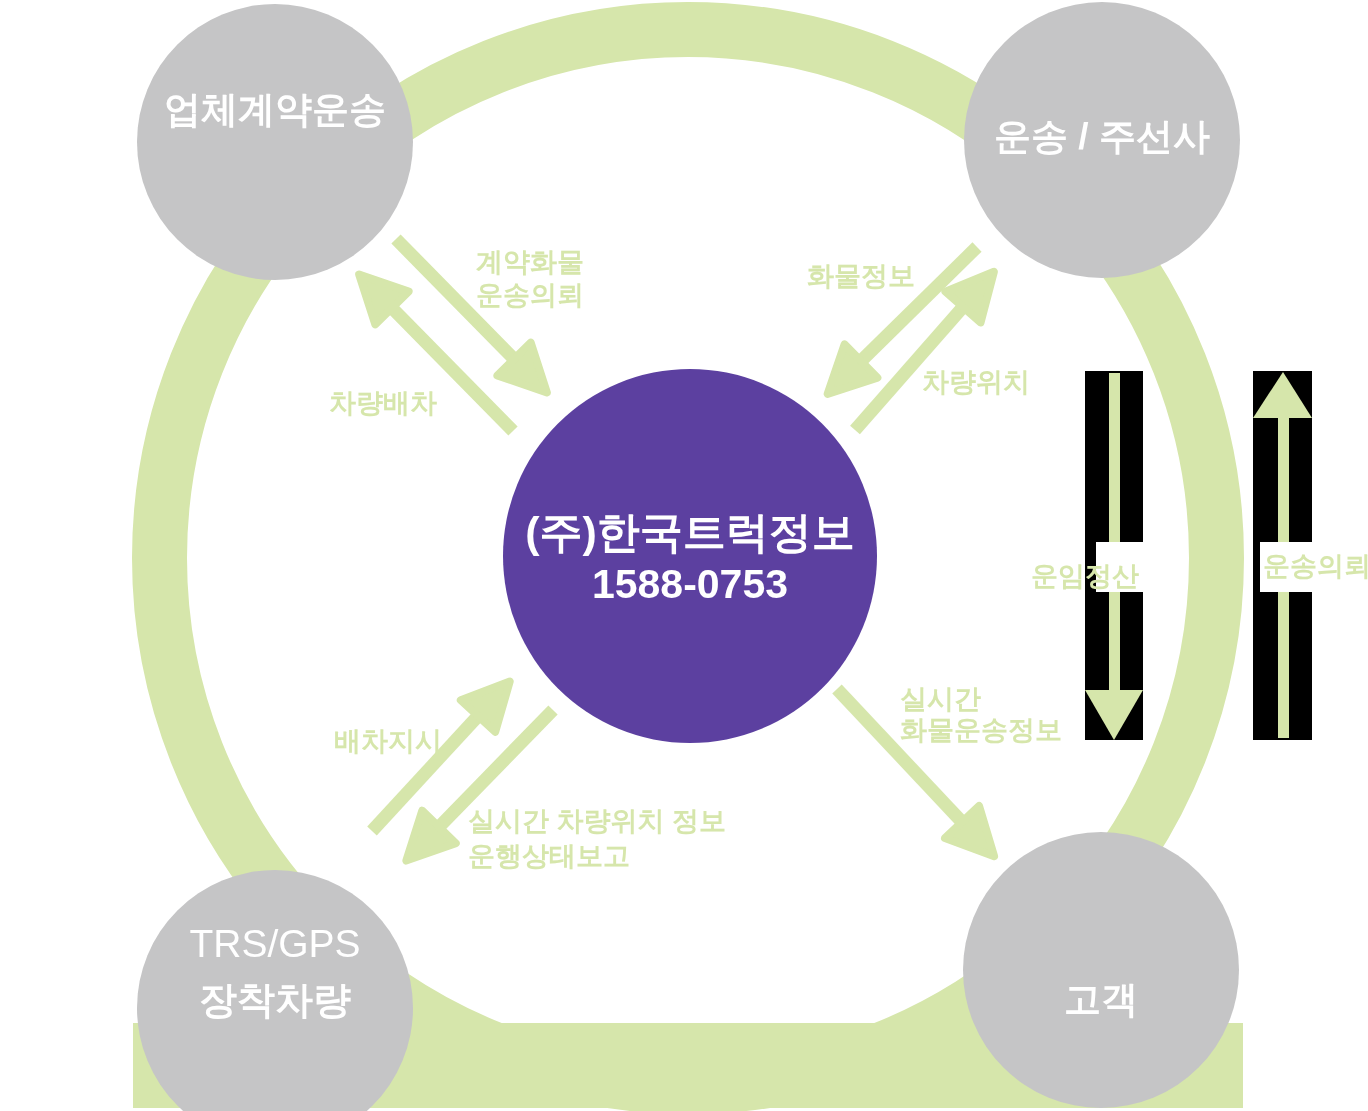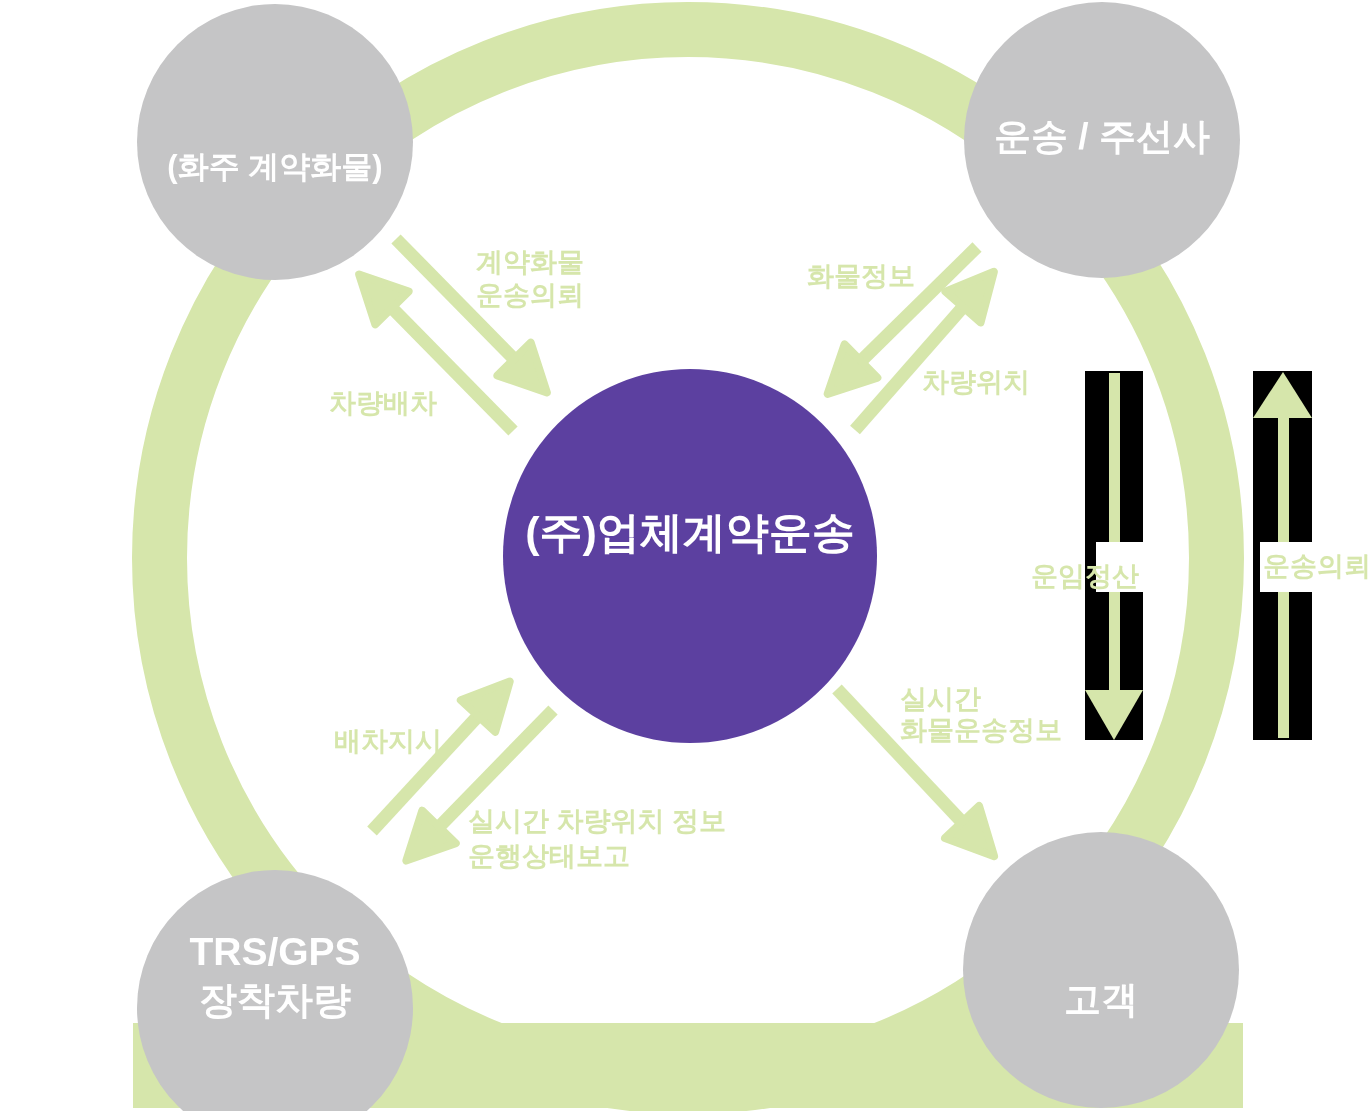--- a/index.html
+++ b/index.html
@@ -22,21 +22,21 @@
   .node{position:absolute;border-radius:50%;z-index:3;}
   .node.gray{width:276px;height:276px;background:var(--gray);}
   .node .nl{position:absolute;left:0;width:100%;text-align:center;color:#fff;}
   .node-tl{left:137px;top:4px;}
   .node-tr{left:964px;top:2px;}
   .node-bl{left:137px;top:870px;}
   .node-br{left:963px;top:832px;}
   .node-tl .l1{top:83px;font-size:37px;line-height:46px;font-weight:700;}
   .node-tl .l2{top:143px;font-size:31px;line-height:40px;font-weight:600;}
   .node-tr .l1{top:112px;font-size:37px;line-height:46px;font-weight:700;}
-  .node-bl .l1{top:58px;font-size:39px;line-height:48px;font-weight:700;}
+  .node-bl .l1{top:50px;font-size:39px;line-height:48px;font-weight:400;}
   .node-bl .l2{top:106px;font-size:38px;line-height:48px;font-weight:700;}
   .node-br .l1{top:87px;font-size:37px;line-height:48px;font-weight:700;}
   .node-br .l2{top:144px;font-size:37px;line-height:48px;font-weight:700;}
   .node-center{
     left:503px;top:369px;width:374px;height:374px;background:var(--purple);
   }
   .node-center .l1{top:136px;font-size:43px;line-height:54px;font-weight:700;}
   .node-center .l2{top:191px;font-size:41px;line-height:48px;font-weight:700;}
   
   .flabel{
@@ -90,38 +90,39 @@
 
     <g>
       <rect x="1253" y="371" width="59" height="369" fill="#000000"></rect>
       <rect x="1278" y="418" width="11" height="320" fill="#d6e6ab"></rect>
       <rect x="1260" y="542" width="53" height="50" fill="#ffffff"></rect>
       <polygon points="1253,418 1312,418 1283,372" fill="#d6e6ab"></polygon>
     </g>
   </svg>
 
   <div class="node gray node-tl">
-    <div class="nl l2">(화주 계약화물)</div>
+    <div class="nl l1">업체계약운송</div>
   </div>
 
   <div class="node gray node-tr">
     <div class="nl l1">운송 / 주선사</div>
   </div>
 
   <div class="node gray node-bl">
     <div class="nl l1">TRS/GPS</div>
     <div class="nl l2">장착차량</div>
   </div>
 
   <div class="node gray node-br">
     <div class="nl l2">고객</div>
   </div>
 
   <div class="node node-center">
-    <div class="nl l1">(주)업체계약운송</div>
+    <div class="nl l1">(주)한국트럭정보</div>
+    <div class="nl l2">1588-0753</div>
   </div>
 
   <div class="flabel lb-contract">
     <div>계약화물</div>
     <div>운송의뢰</div>
   </div>
 
   <div class="flabel lb-dispatch">차량배차</div>
 
   <div class="flabel lb-cargoinfo">화물정보</div>

